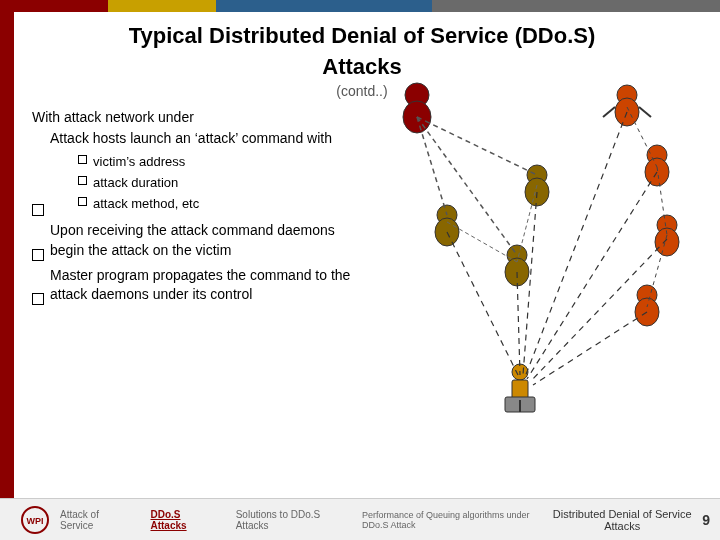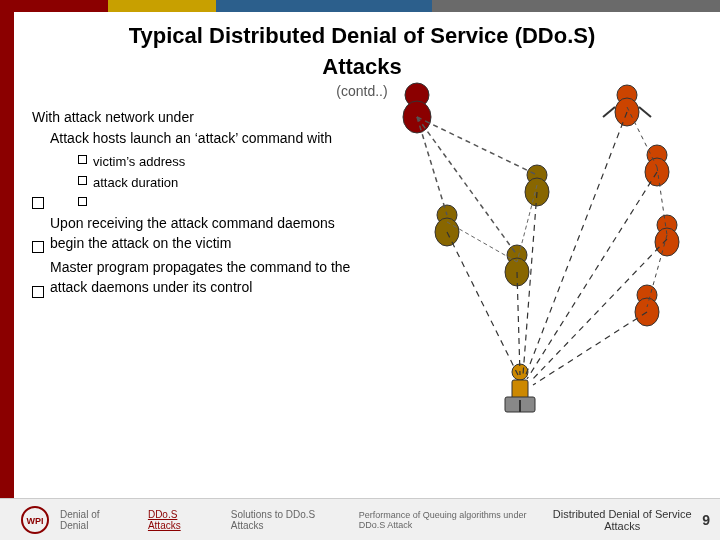--- a/index.html
+++ b/index.html
@@ -134,21 +134,21 @@
     }
 
     .footer-nav-item {
       font-size: 10px;
       color: #666;
       cursor: pointer;
     }
 
     .footer-nav-item.active {
       color: #8B0000;
-      font-weight: normal;
+      font-weight: bold;
       text-decoration: underline;
     }
 
     .footer-logo {
       display: flex;
       align-items: center;
     }
 
     .wpi-logo {
       width: 50px;
@@ -208,20 +208,21 @@
               <div class="bullet-l2">
                 <span class="bullet-marker-small"></span>
                 <span>victim’s address</span>
               </div>
               <div class="bullet-l2">
                 <span class="bullet-marker-small"></span>
                 <span>attack duration</span>
               </div>
               <div class="bullet-l2">
                 <span class="bullet-marker-small"></span>
+                <span>attack method, etc</span>
               </div>
             </div>
           </div>
         </div>
 
         <div class="bullet-l1">
           <span class="bullet-marker"></span>
           <div class="text-block">
             <span>Upon receiving the attack command daemons begin the attack on the victim</span>
           </div>
@@ -316,21 +317,21 @@
   <div class="footer">
 
     <div class="footer-logo">
       <svg class="wpi-logo" viewBox="0 0 50 28" xmlns="http://www.w3.org/2000/svg">
         <circle cx="25" cy="14" r="13" fill="none" stroke="#8B0000" stroke-width="2"></circle>
         <text x="25" y="18" text-anchor="middle" font-size="9" font-weight="bold" fill="#8B0000">WPI</text>
       </svg>
     </div>
 
     <div class="footer-nav">
-      <span class="footer-nav-item">Denial of Denial</span>
+      <span class="footer-nav-item">Attack of Service</span>
       <span class="footer-nav-item active">DDo.S Attacks</span>
       <span class="footer-nav-item">Solutions to DDo.S Attacks</span>
       <span class="footer-nav-item" style="font-size:9px;">Performance of Queuing algorithms under DDo.S Attack</span>
     </div>
 
     <div style="display:flex;flex-direction:column;align-items:center;min-width:160px;">
       <span class="footer-center">Distributed Denial of Service Attacks</span>
     </div>
 
     <span class="footer-page-num">9</span>

